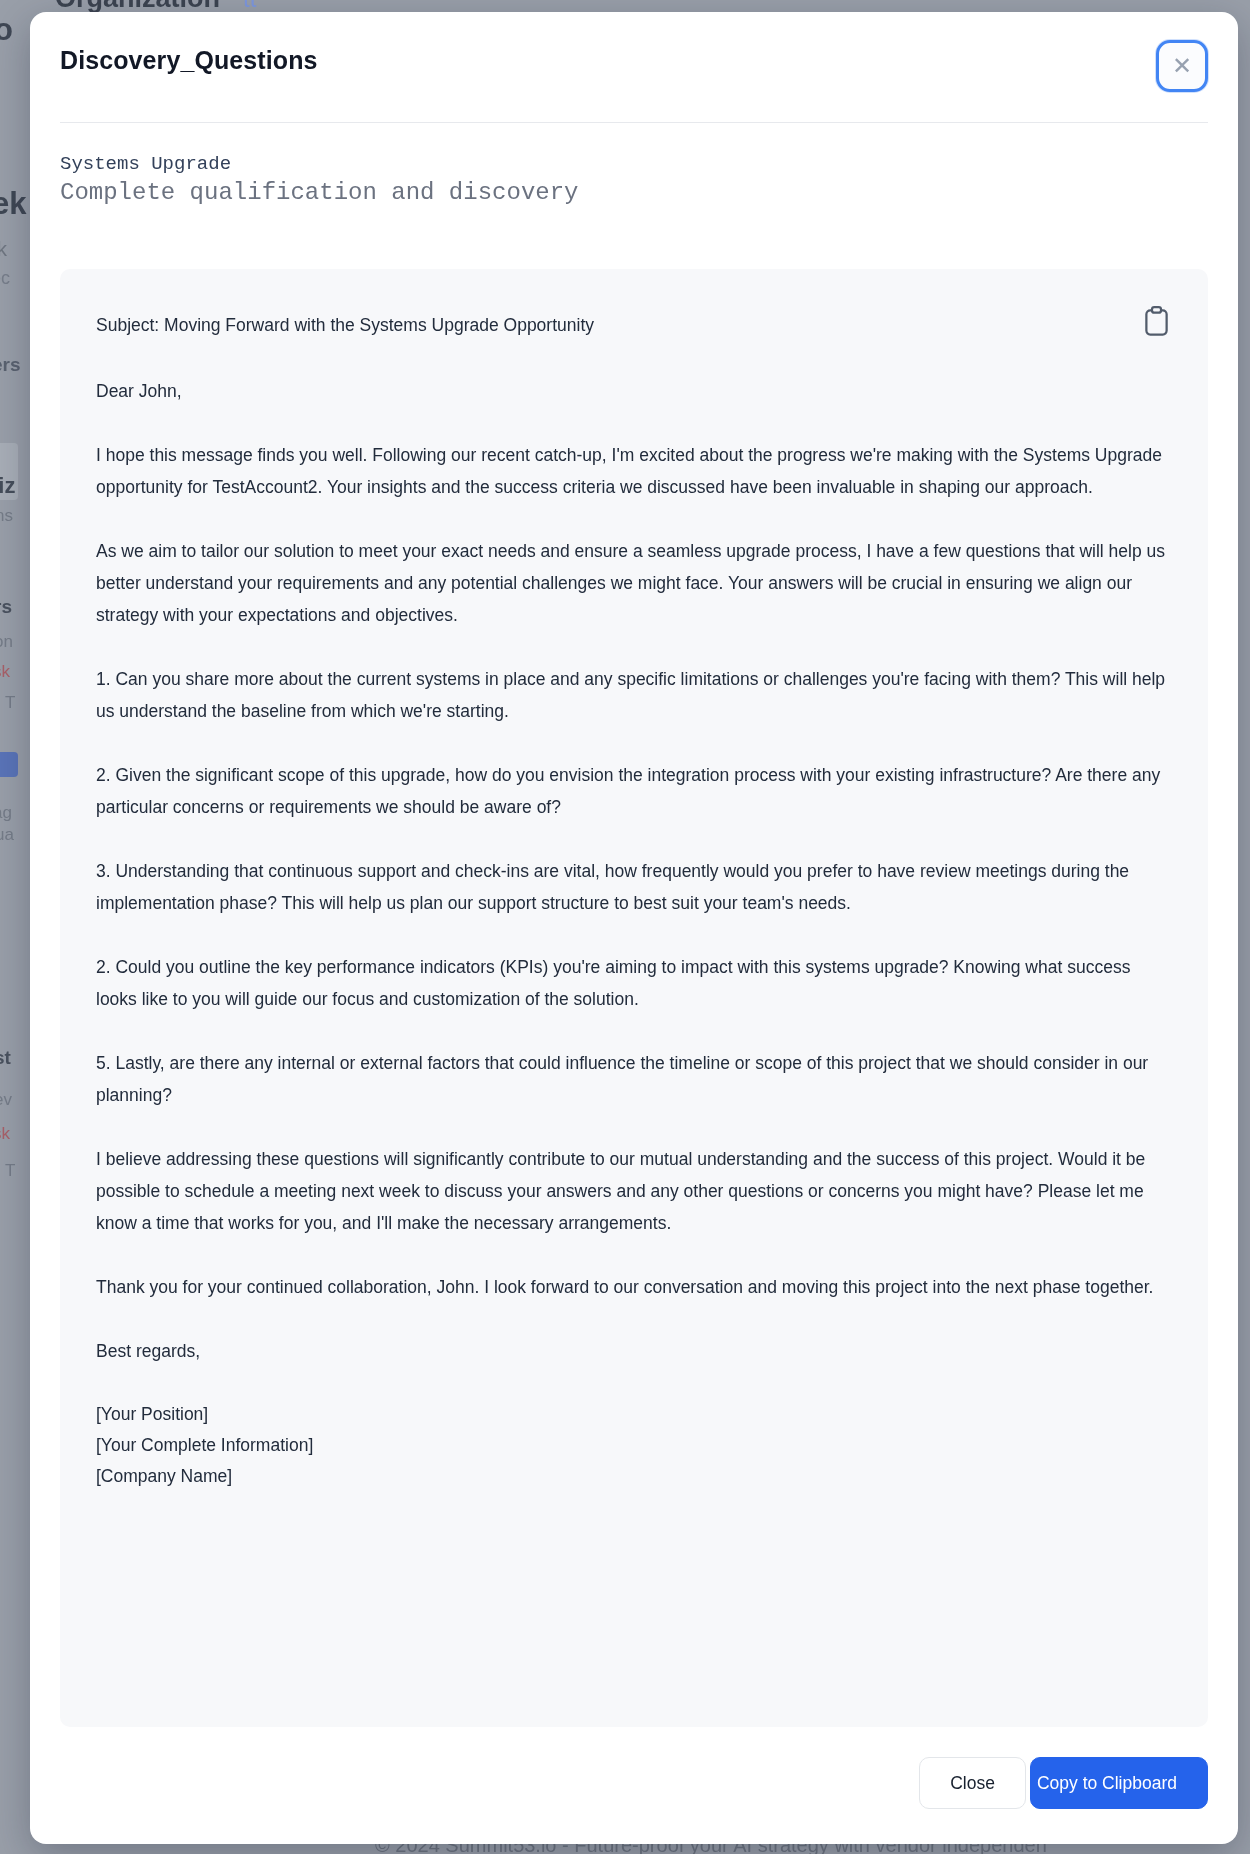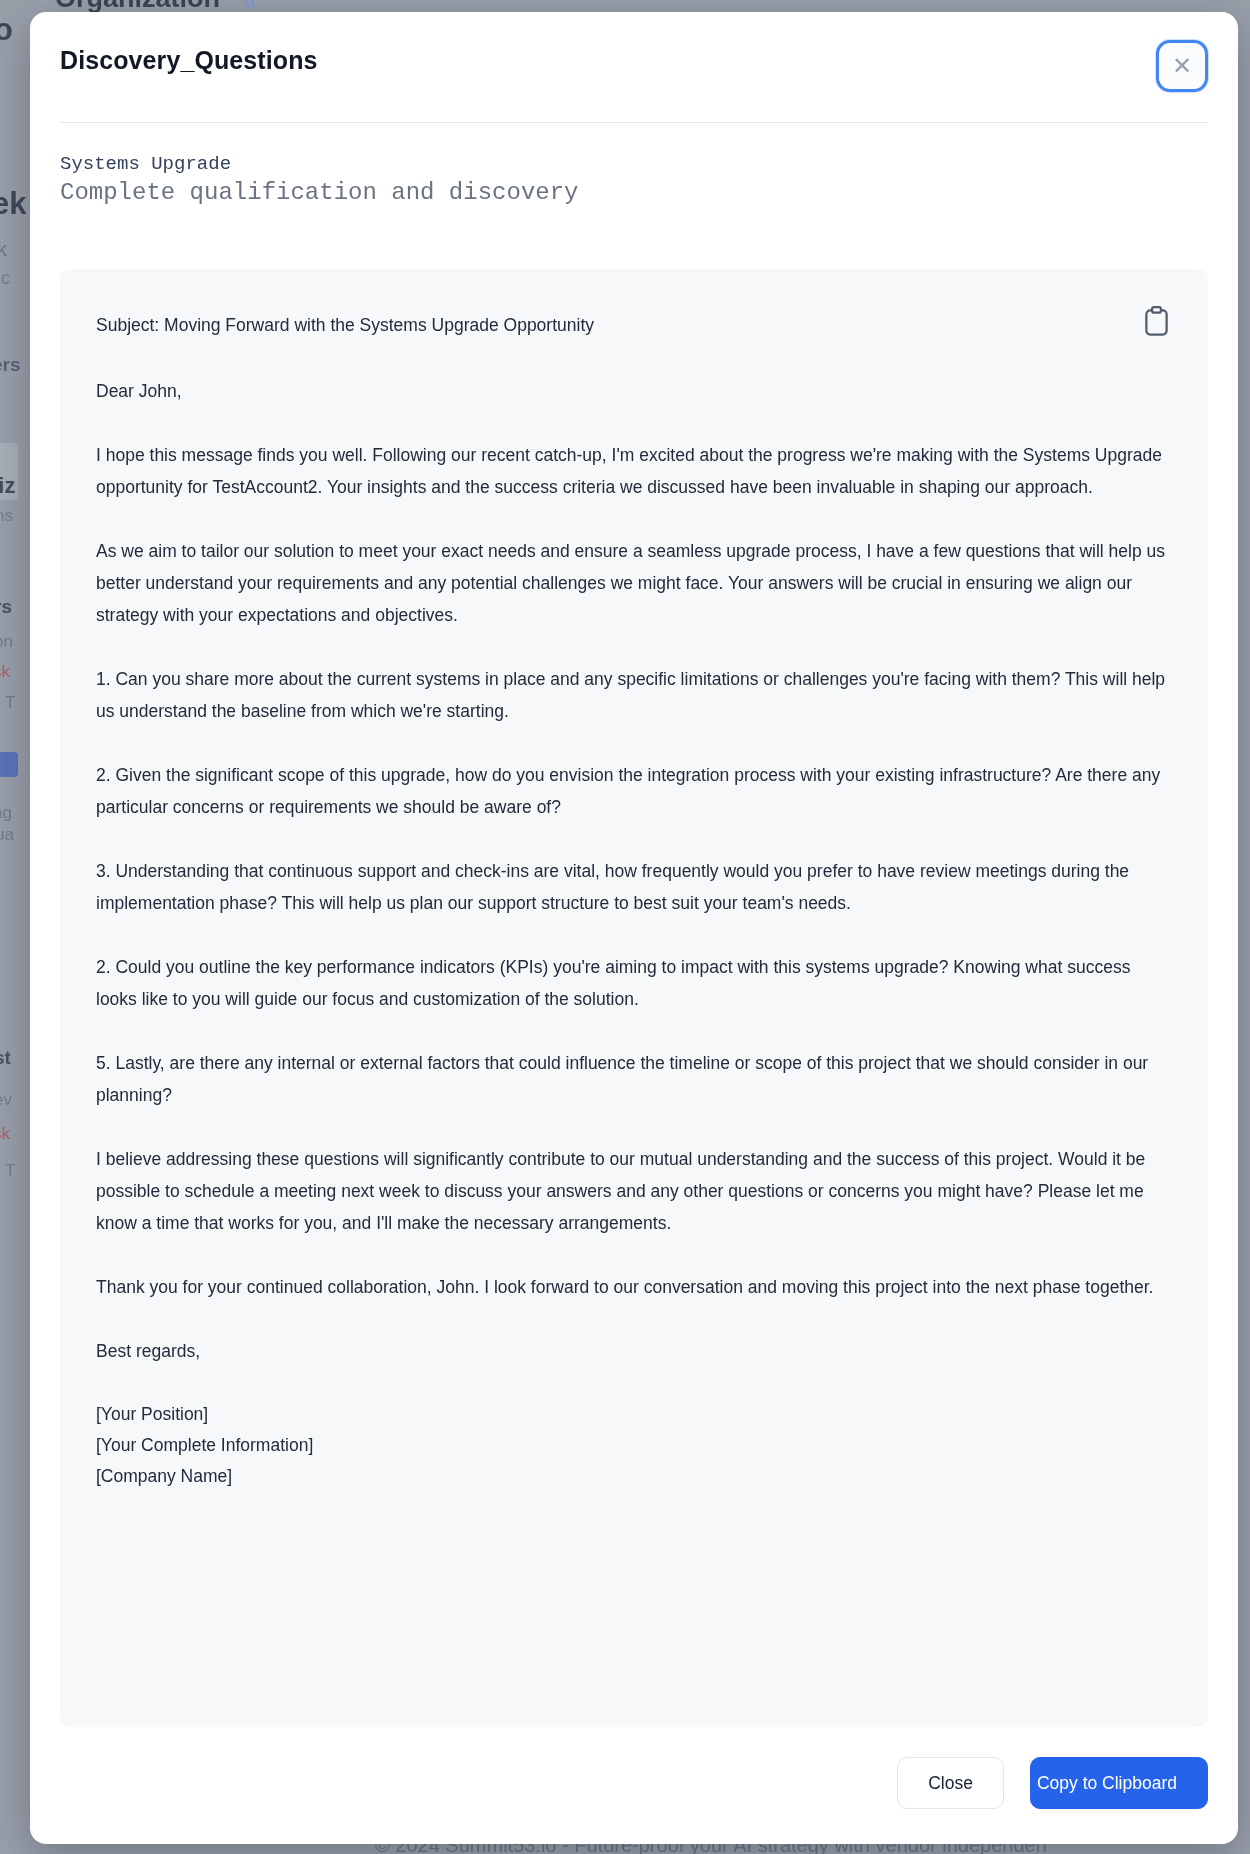--- a/index.html
+++ b/index.html
@@ -67,21 +67,21 @@
     position:relative;
   }
   .email-subject-row{display:flex; justify-content:space-between; align-items:flex-start;}
   .email-text{font-size:17.5px; line-height:32px; color:#222c3c;}
   .email-subject{max-width:1000px;}
   .clipboard-btn{cursor:pointer; color:#525c6b; margin:-6px 0 0 0; padding:2px;}
   .email-body > div{font-size:17.5px; line-height:32px; color:#222c3c; margin-top:32px; max-width:1092px;}
   .email-signature{margin-top:32px;}
   .email-signature > div{font-size:17.5px; line-height:31px; color:#222c3c;}
   .modal-footer{
-    display:flex; justify-content:flex-end; align-items:center; gap:26px;
+    display:flex; justify-content:flex-end; align-items:center; gap:4px;
     margin:30px 6px 0 6px;
   }
   .btn{
     box-sizing:border-box; border-radius:10px; font-size:17.5px; font-weight:500;
     padding:14px 30px; line-height:22px; cursor:pointer; border:1px solid transparent;
     font-family:"Liberation Sans", sans-serif;
   }
   .btn-secondary{background:#ffffff; border-color:#e3e6ea; color:#18212f;}
   .btn-primary{background:#2563eb; color:#ffffff; border-color:#2563eb;padding-left:6px;}
 </style>

